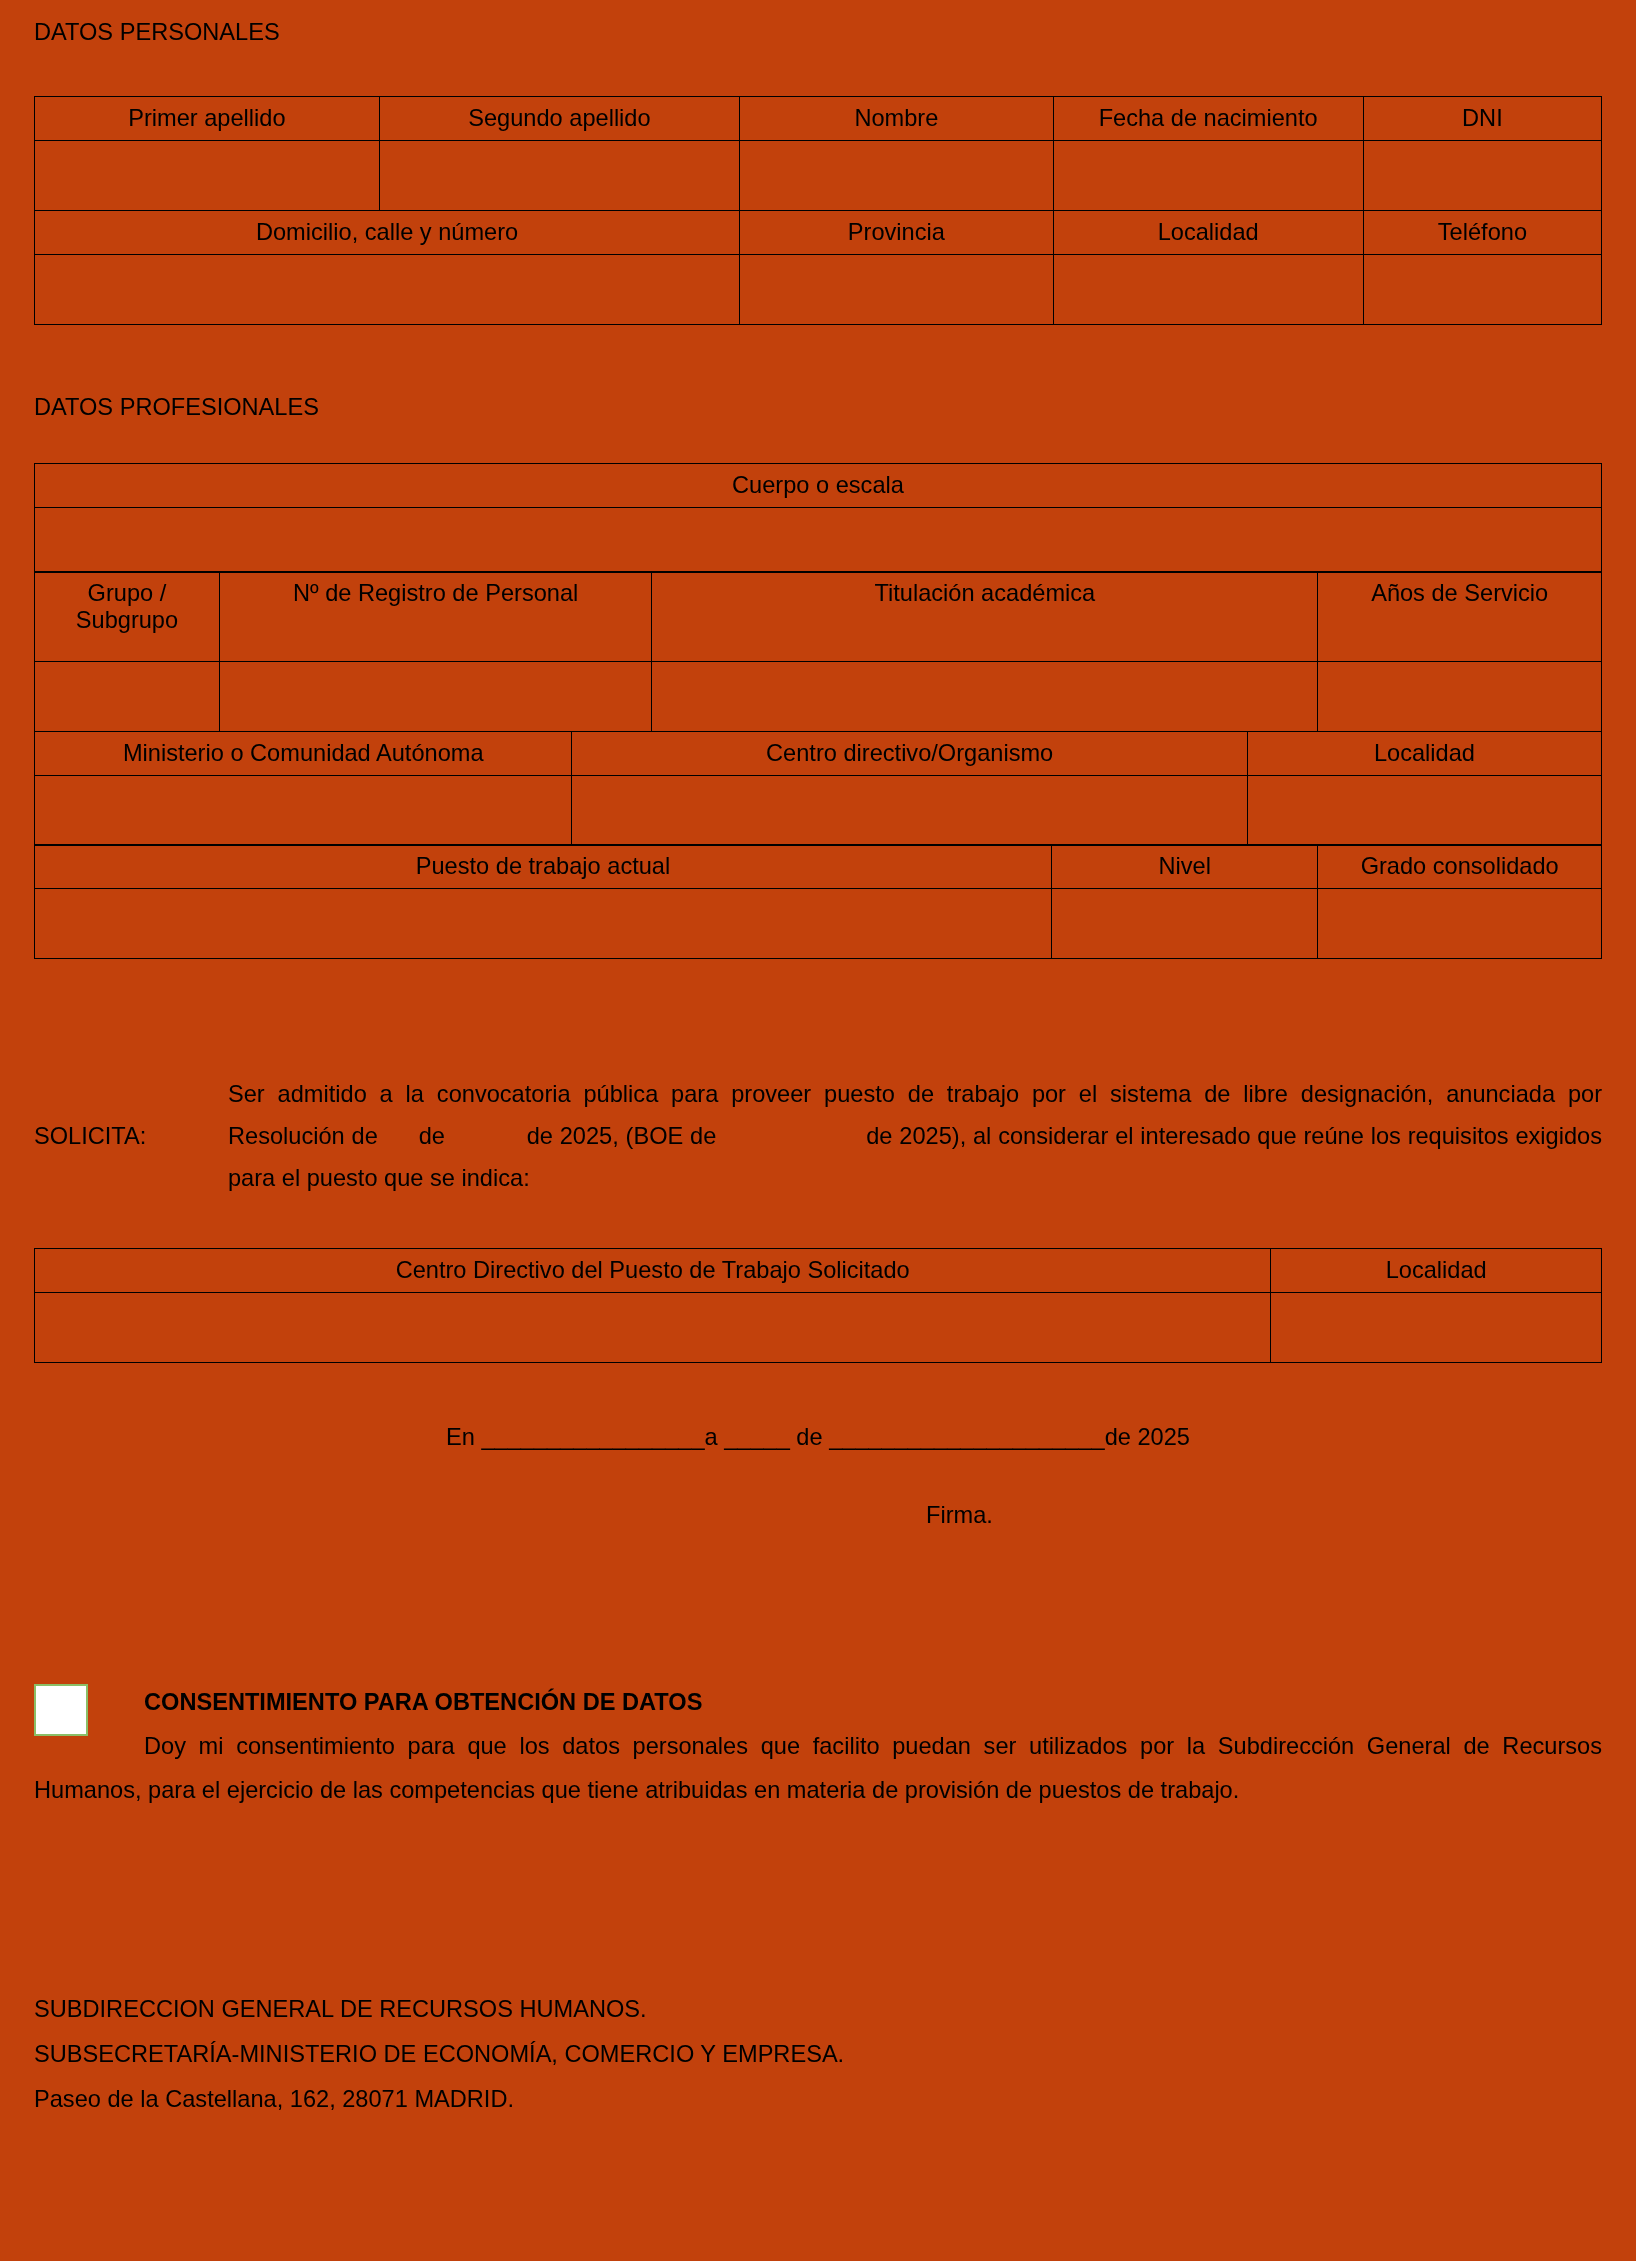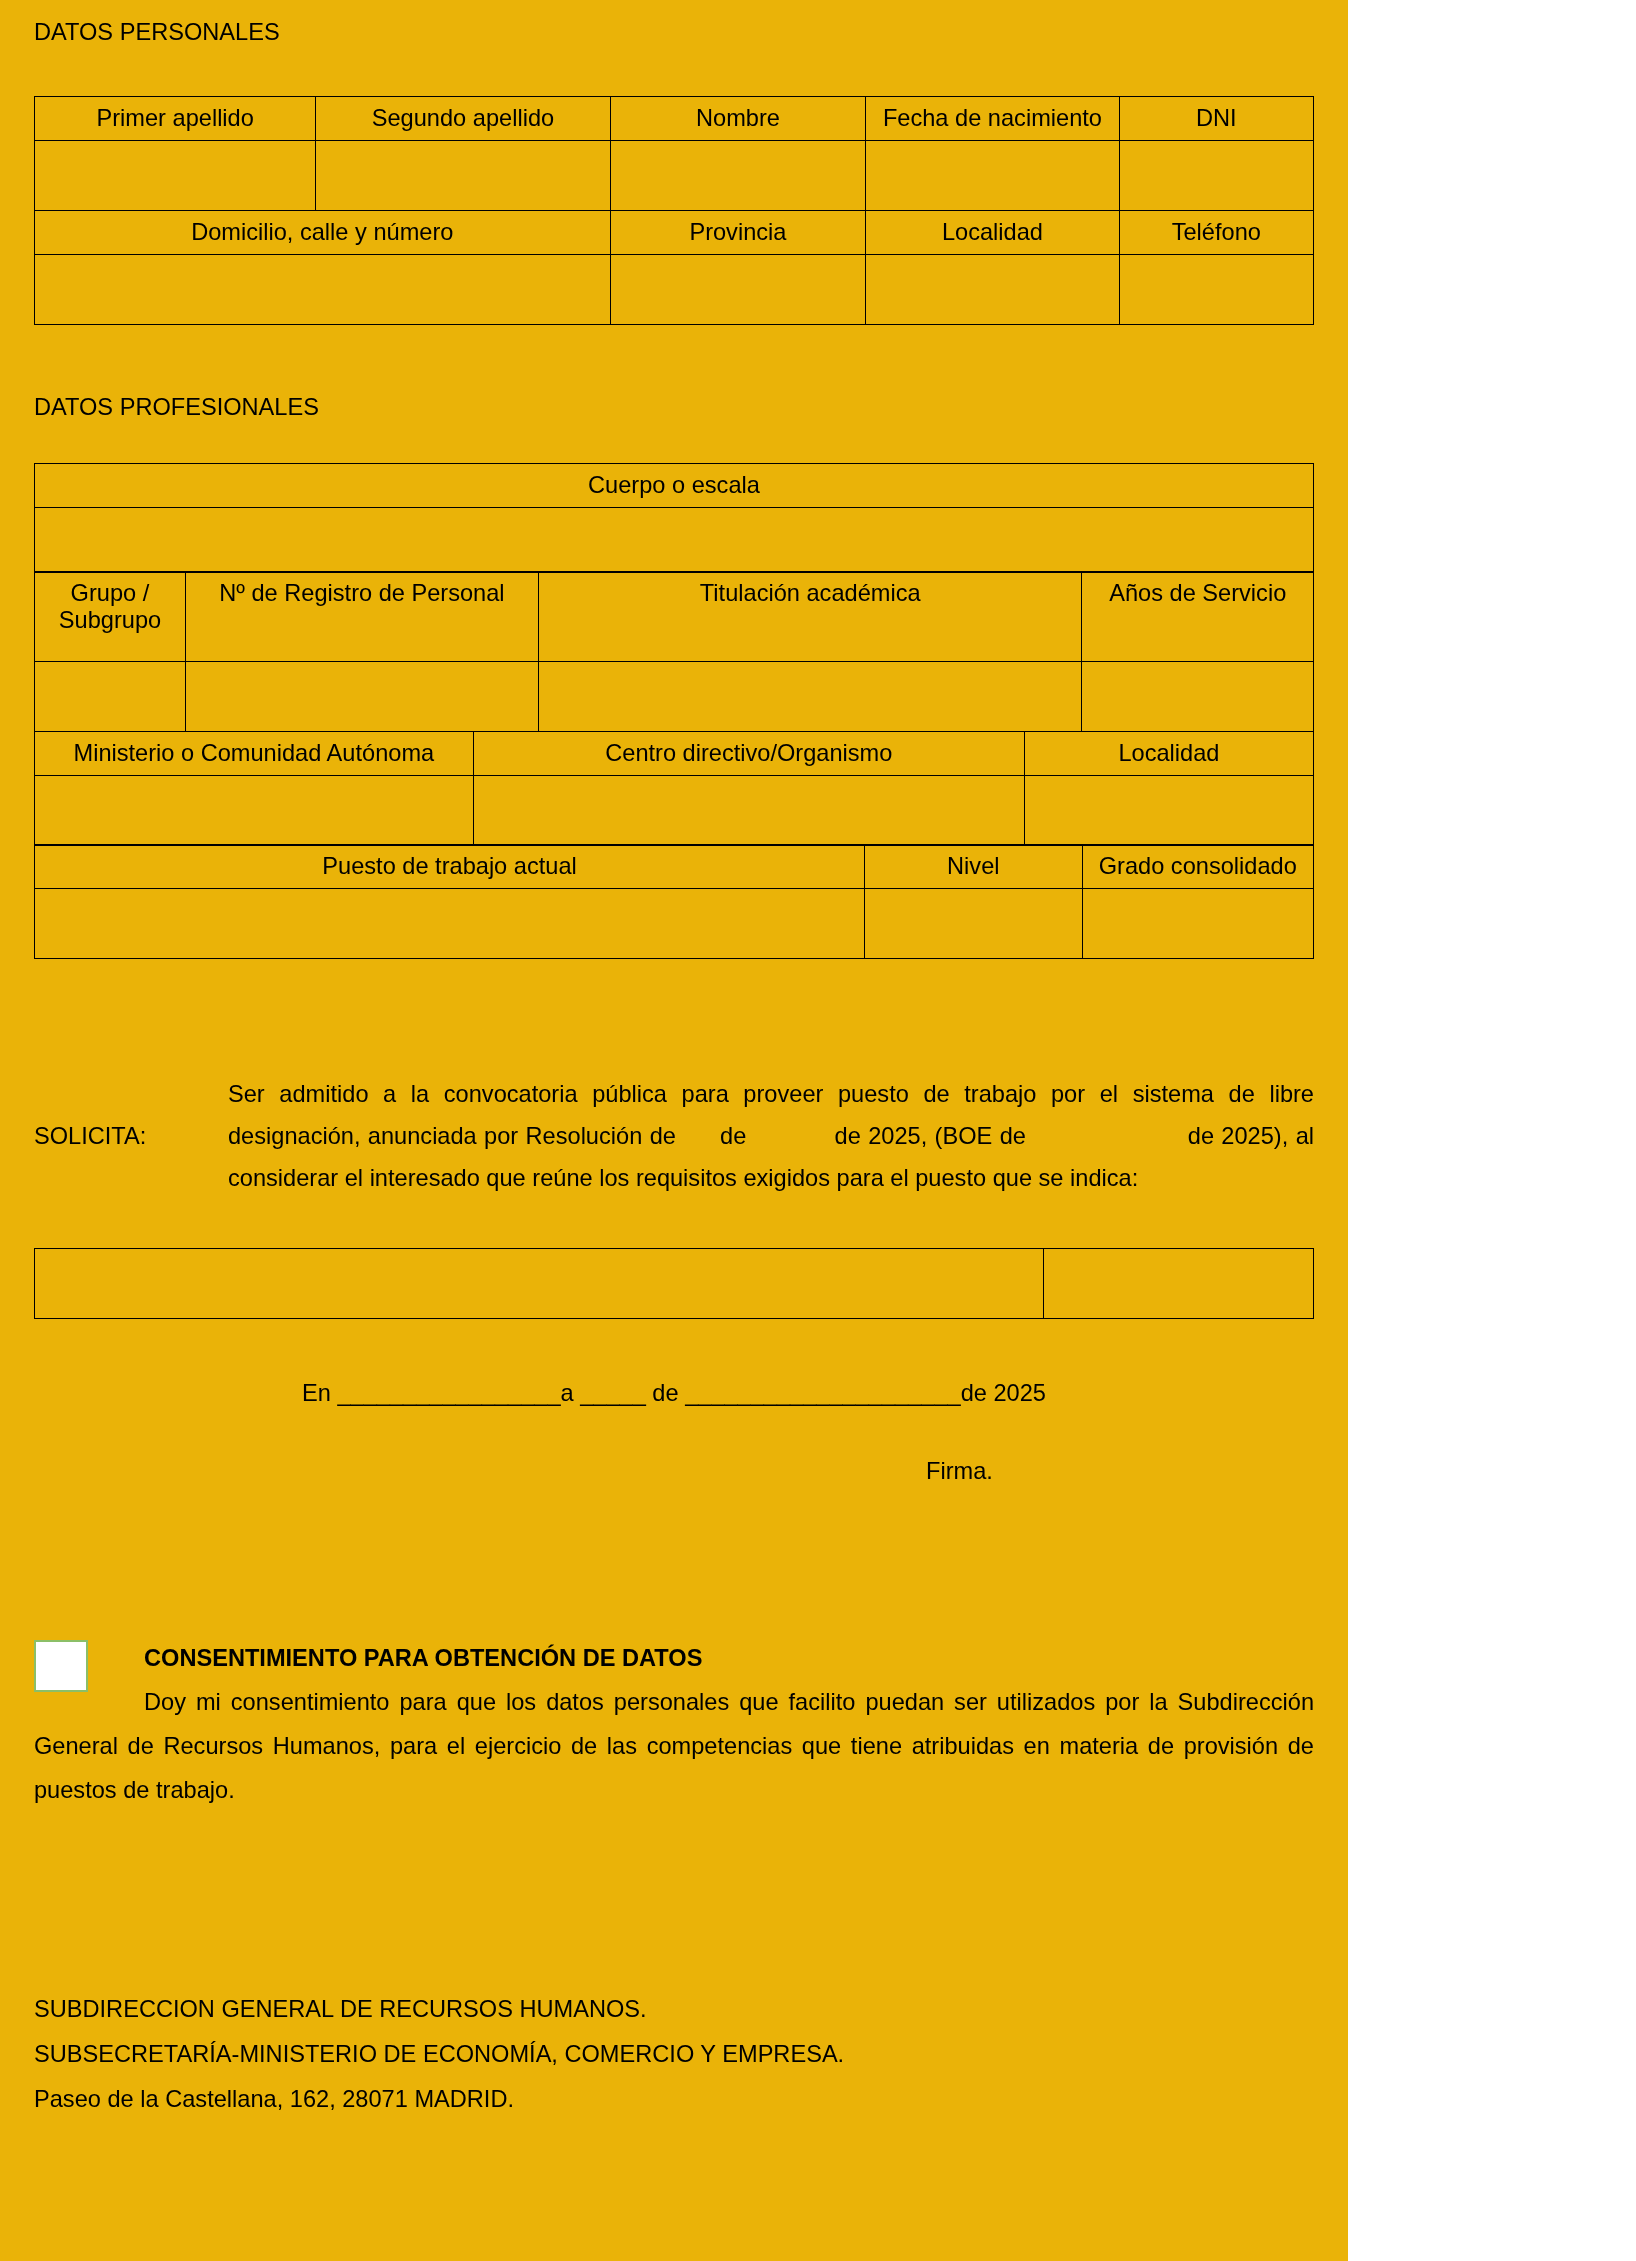--- a/index.html
+++ b/index.html
@@ -1,22 +1,22 @@
 <!DOCTYPE html>
 <html style="font-size:13px"><head>
 <meta charset="utf-8">
 <style>
   * { box-sizing: border-box; }
   html, body { margin: 0; padding: 0; background: #ffffff; }
   body { font-family: "Liberation Sans", sans-serif; color: #000; }
   .page {
-    width: 1348px;
+    width: 1636px;
     min-height: 2261px;
     padding: 18px 34px 33px 34px;
-    background: #eab308;
+    background: #c2410c;
   }
   .section-title {
     font-size: 23.6px;
     line-height: 29px;
     font-weight: 400;
   }
   .tgroup { width: 100%; }
   table {
     border-collapse: collapse;
     width: 100%;
@@ -216,20 +216,24 @@
     <div class="solicita-text">Ser admitido a la convocatoria pública para proveer puesto de trabajo por el sistema de libre designación, anunciada por Resolución de &nbsp;&nbsp;&nbsp;&nbsp; de &nbsp;&nbsp;&nbsp;&nbsp;&nbsp;&nbsp;&nbsp;&nbsp;&nbsp;&nbsp; de 2025, (BOE de &nbsp;&nbsp;&nbsp;&nbsp;&nbsp;&nbsp;&nbsp;&nbsp;&nbsp;&nbsp;&nbsp;&nbsp;&nbsp;&nbsp;&nbsp;&nbsp;&nbsp;&nbsp;&nbsp;&nbsp; de 2025), al considerar el interesado que reúne los requisitos exigidos para el puesto que se indica:</div>
   </div>
 
   <div class="tgroup mt-request-table">
     <table>
       <colgroup>
         <col style="width:78.9%">
           <col style="width:21.1%">
       </colgroup>
       <tbody>
+          <tr>
+        <td class="hdr">Centro Directivo del Puesto de Trabajo Solicitado</td>
+        <td class="hdr">Localidad</td>
+      </tr>
       <tr>
         <td class="blank"></td>
         <td class="blank"></td>
       </tr>
     </tbody>
       </table>
 
   </div>
 
   <div class="date-line">En _________________a _____ de _____________________de 2025</div>

